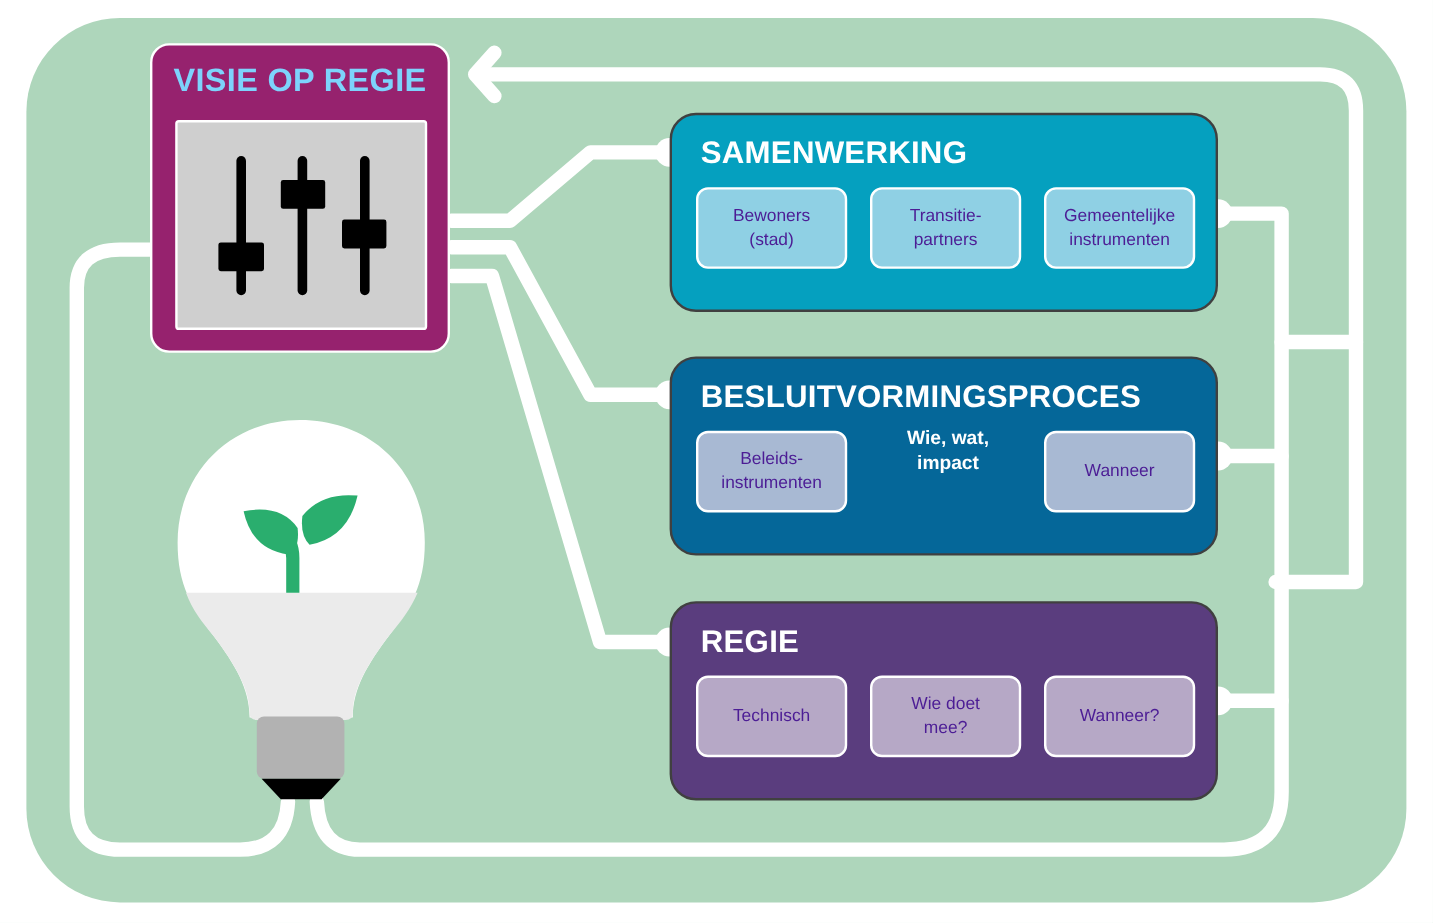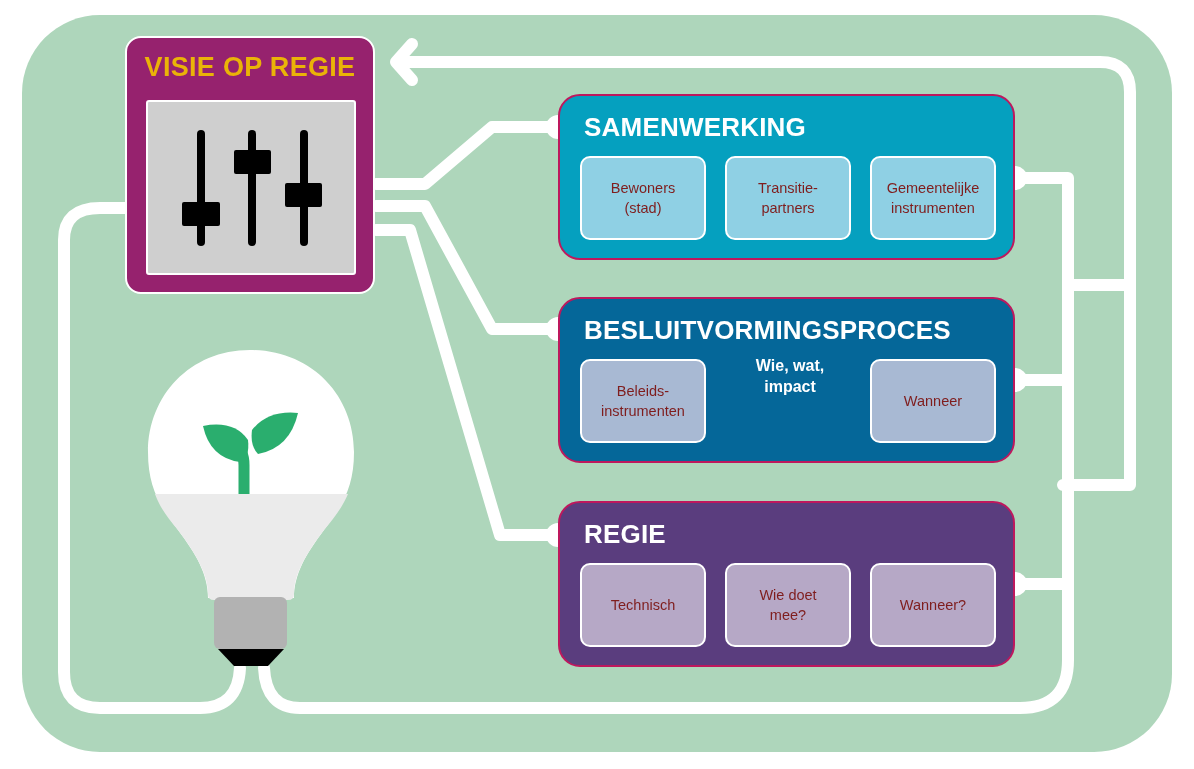--- a/index.html
+++ b/index.html
@@ -1,24 +1,24 @@
 <!DOCTYPE html>
 <html><head>
 <meta charset="utf-8">
 <style>
   html, body { margin:0; padding:0; background:#ffffff; }
   body { width:1194px; height:769px; position:relative; overflow:hidden; font-family:"Liberation Sans", sans-serif; }
   .bg { position:absolute; left:22px; top:15px; width:1150px; height:737px; background:#aed6bb; border-radius:78px; }
   svg.wires { position:absolute; left:0; top:0; width:1194px; height:769px; }
   .visie { position:absolute; left:125px; top:36px; width:250px; height:258px; background:#96226e; border:2px solid #ffffff; border-radius:16px; box-sizing:border-box; }
-  .visie-title { position:absolute; left:0; right:0; top:14px; text-align:center; color:#eab308; font-weight:bold; font-size:27px; letter-spacing:0.3px; }
+  .visie-title { position:absolute; left:0; right:0; top:14px; text-align:center; color:#7dd3fc; font-weight:bold; font-size:27px; letter-spacing:0.3px; }
   .visie-panel { position:absolute; left:19px; top:62px; width:210px; height:175px; background:#cfcfcf; border:2px solid #ffffff; border-radius:3px; box-sizing:border-box; }
-  .group { position:absolute; left:558px; width:457px; height:166px; border:2px solid #be185d; border-radius:22px; box-sizing:border-box; }
+  .group { position:absolute; left:558px; width:457px; height:166px; border:2px solid #404040; border-radius:22px; box-sizing:border-box; }
   .group-title { position:absolute; left:24px; top:16px; color:#ffffff; font-weight:bold; font-size:26px; letter-spacing:0.2px; }
-  .card { position:absolute; top:60px; width:126px; height:84px; border:2px solid #ffffff; border-radius:10px; box-sizing:border-box; display:flex; align-items:center; justify-content:center; text-align:center; font-size:14.5px; line-height:20px; color:#7f1d1d; white-space:pre-line; padding:0 4px; }
+  .card { position:absolute; top:60px; width:126px; height:68px; border:2px solid #ffffff; border-radius:10px; box-sizing:border-box; display:flex; align-items:center; justify-content:center; text-align:center; font-size:14.5px; line-height:20px; color:#4c1d95; white-space:pre-line; padding:0 4px; }
   .note { position:absolute; left:170px; top:56px; width:120px; text-align:center; color:#ffffff; font-family:Liberation Sans, sans-serif; font-weight:bold; font-size:16px; line-height:21px; white-space:pre-line; }
 </style>
 </head>
 <body>
 
 <div class="bg"></div>
 
 <svg class="wires" viewBox="0 0 1194 769">
   <g fill="none" stroke="#ffffff" stroke-width="12" stroke-linejoin="round" stroke-linecap="round">
 

